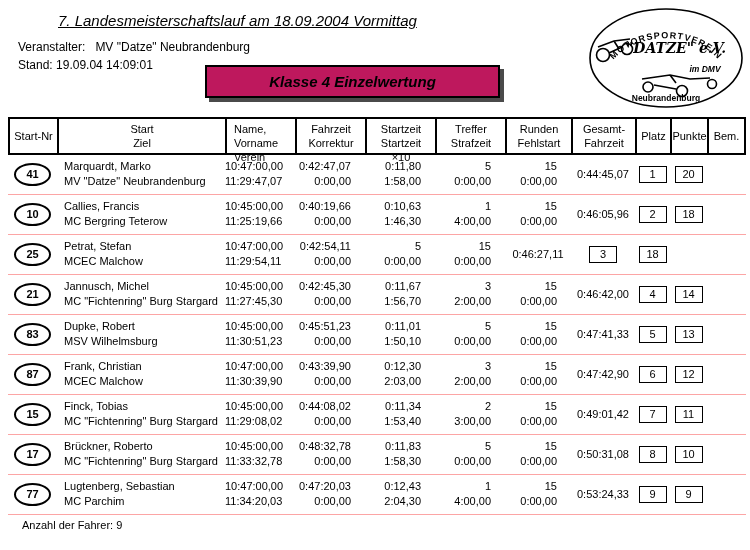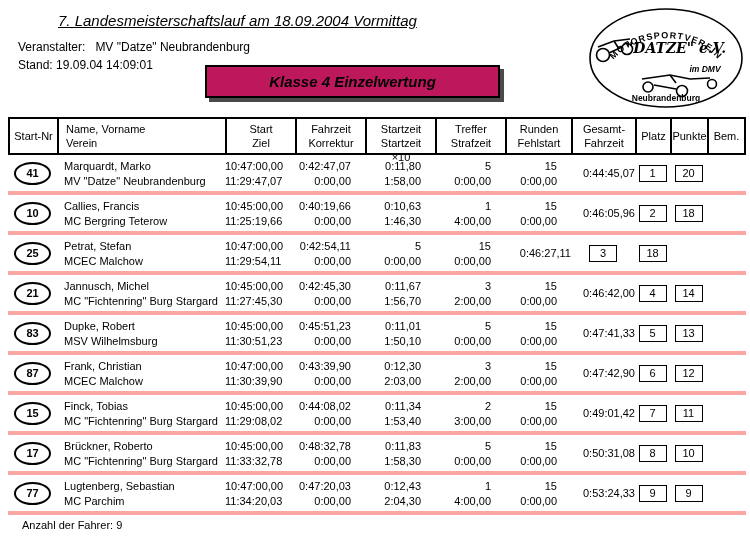--- a/index.html
+++ b/index.html
@@ -41,31 +41,31 @@
   .thead { border: 2px solid #000000; width: 738px; }
   .th {
     border-right: 2px solid #000; padding: 3px 4px;
     font-size: 11px; line-height: 14px; text-align: center;
     height: 34px;
   }
   .th:last-child { border-right: none; border-radius: 12px; }
   .th.single { display: flex; align-items: center; justify-content: center; }
   .th.name-h { text-align: left; padding-left: 7px; }
 
-  .trow { height: 40px; border-bottom: 4px solid #fca5a5; width: 738px; }
+  .trow { height: 40px; border-bottom: 1px solid #fca5a5; width: 738px; }
   .cell { font-size: 11px; line-height: 15px; padding-top: 4px; }
   .c-startnr { display: flex; align-items: center; justify-content: center; padding-top: 0; }
   .oval {
     width: 37px; height: 23px; border: 2px solid #000; border-radius: 50%;
     display: flex; align-items: center; justify-content: center;
     font-weight: bold; font-size: 11px; background: #fff;
   }
   .c-name { padding-left: 7px; text-align: left; }
   .c-num { text-align: right; padding-right: 14px; }
-  .c-gesamt { display: flex; align-items: center; justify-content: flex-end; padding-top: 0; }
+  .c-gesamt { display: flex; align-items: center; justify-content: center; padding-top: 0; }
   .c-box { display: flex; align-items: center; justify-content: center; padding-top: 0; }
   .pbox {
     min-width: 28px; height: 17px; border: 1px solid #000;
     display: flex; align-items: center; justify-content: center;
     font-size: 11px; padding: 0 3px; background: #fff;
   }
   .footer { position: absolute; left: 22px; top: 519px; font-size: 11px; }
 </style>
 </head>
 <body>
@@ -109,29 +109,29 @@
         <circle cx="96" cy="86" r="5.5"></circle>
         <circle cx="126" cy="79" r="4.5"></circle>
         <path d="M 56,74 L 84,70 L 104,74 L 124,73 M 68,80 L 90,84 M 84,70 L 90,78"></path>
       </g>
     </svg>
   </div>
 
   <div class="rtable">
     <div class="thead grid-cols">
       <div class="th single">Start-Nr</div>
+      <div class="th">
+        <div>Start</div>
+        <div>Ziel</div>
+      </div>
       <div class="th name-h">
         <div>Name, Vorname</div>
         <div>Verein</div>
       </div>
       <div class="th">
-        <div>Start</div>
-        <div>Ziel</div>
-      </div>
-      <div class="th">
         <div>Fahrzeit</div>
         <div>Korrektur</div>
       </div>
       <div class="th">
         <div>Startzeit</div>
         <div>Startzeit ×10</div>
       </div>
       <div class="th">
         <div>Treffer</div>
         <div>Strafzeit</div>

